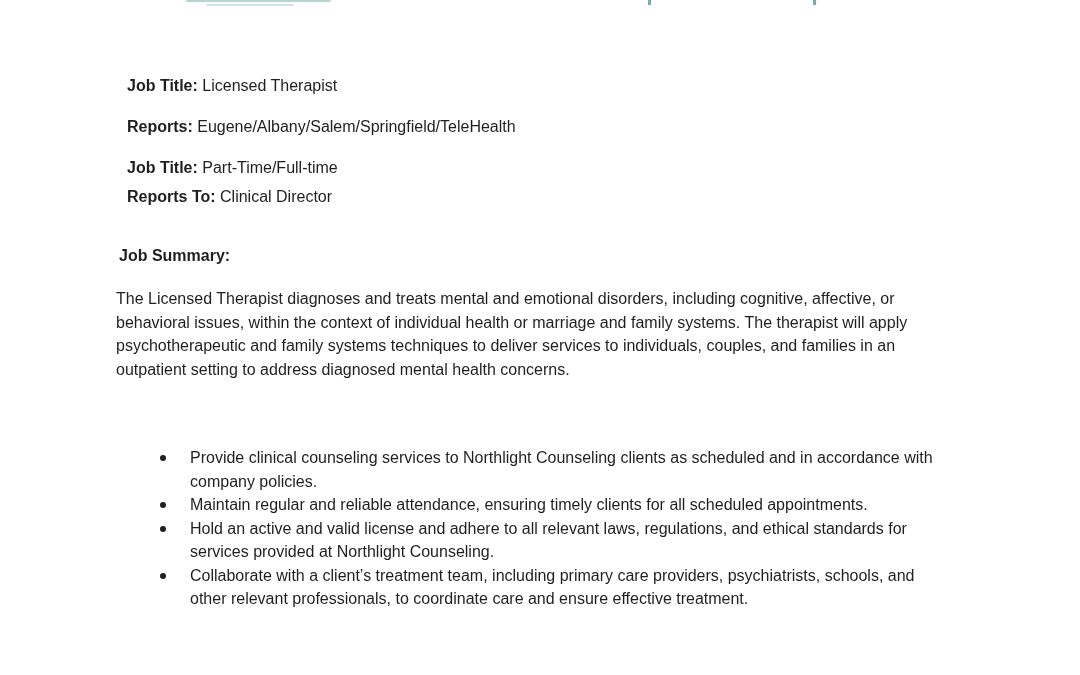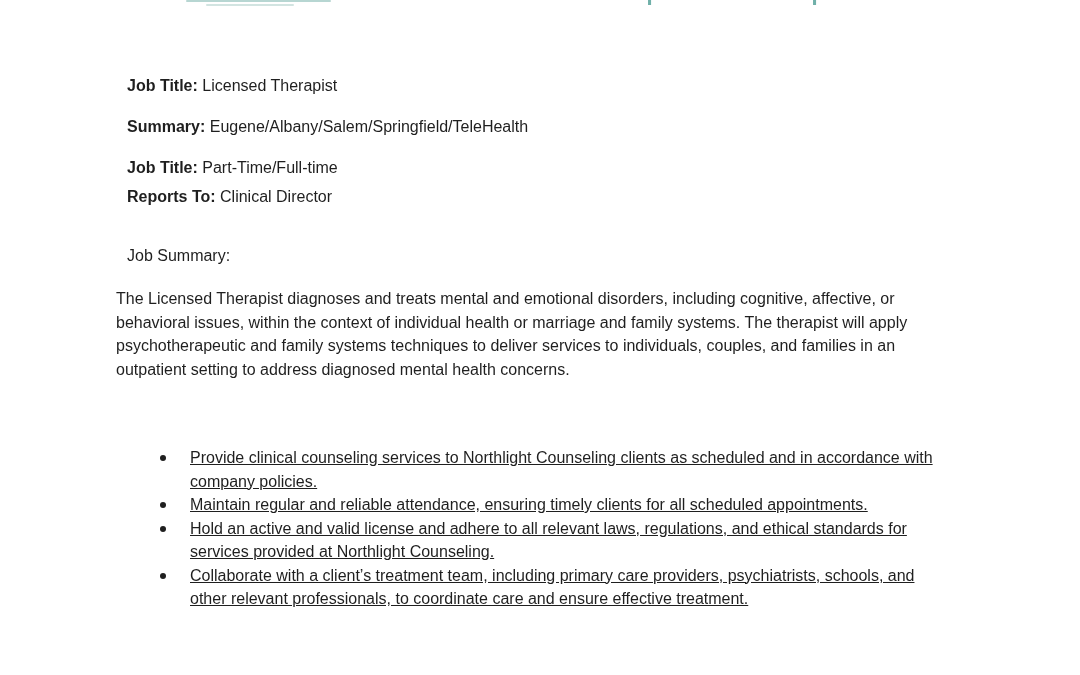--- a/index.html
+++ b/index.html
@@ -29,34 +29,33 @@
     overflow:hidden;
   }
   .title-frag .clip{
     position:absolute;left:0;top:-19px;
     font-size:22px;font-weight:bold;line-height:24px;
     color:var(--title-teal);opacity:.8;
     white-space:nowrap;letter-spacing:.5px;
   }
   .meta-row{position:absolute;left:127px;line-height:19px;white-space:nowrap;}
   .meta-row .lbl{font-weight:bold;}
-  .h-bold{position:absolute;left:127px;font-weight:normal;line-height:19px;}
+  .h-bold{position:absolute;left:119px;font-weight:bold;line-height:19px;}
   .summary-body{
     position:absolute;left:116px;top:287px;width:823px;
     line-height:23.5px;
   }
   .resp-list{
     position:absolute;left:127px;top:446px;width:825px;
     list-style:none;
   }
   .resp-list li{
     position:relative;
     padding-left:63px;
     line-height:23.5px;
-    text-decoration:underline;
   }
   .resp-list .dot{
     position:absolute;left:33px;top:9px;
     width:6px;height:6px;border-radius:50%;
     background:var(--text-color);
   }
 </style>
 </head>
 <body>
 
@@ -68,21 +67,21 @@
   </div>
   <div class="title-frag">
     <span class="clip">Licensed Therapist Job Description</span>
   </div>
 
   <div class="meta-row" style="top:76px">
     <span class="lbl">Job Title:</span>
     <span>Licensed Therapist</span>
   </div>
   <div class="meta-row" style="top:117px">
-    <span class="lbl">Summary:</span>
+    <span class="lbl">Reports:</span>
     <span>Eugene/Albany/Salem/Springfield/TeleHealth</span>
   </div>
   <div class="meta-row" style="top:158px">
     <span class="lbl">Job Title:</span>
     <span>Part-Time/Full-time</span>
   </div>
   <div class="meta-row" style="top:187px">
     <span class="lbl">Reports To:</span>
     <span>Clinical Director</span>
   </div>

